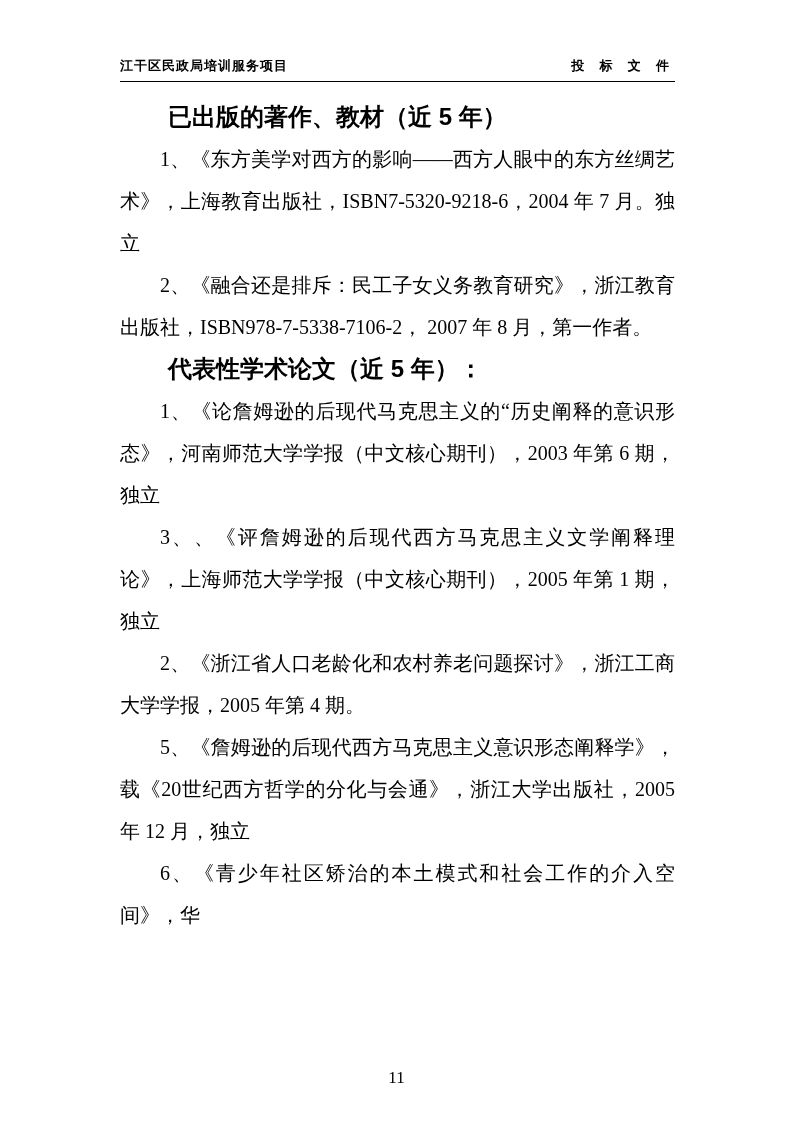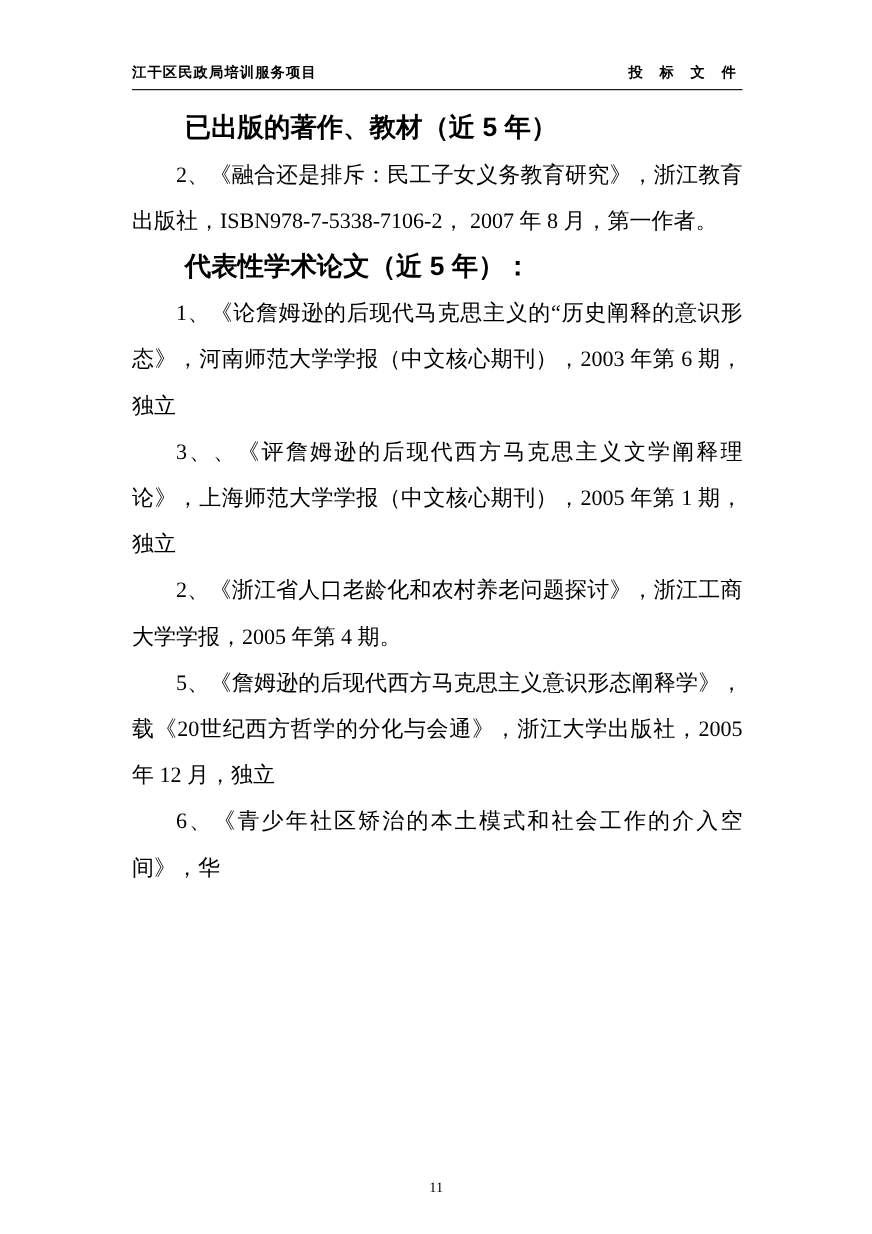--- a/index.html
+++ b/index.html
@@ -49,35 +49,36 @@
     font-weight: bold;
     font-family: "Liberation Sans", "DejaVu Sans", sans-serif;
     font-size: 24px;
   }
   .page-footer {
     position: absolute;
     left: 0;
     right: 0;
     bottom: 34px;
     text-align: center;
-    font-size: 13px;
+    font-size: 17px;
   }
 </style>
 </head>
 <body>
 
 <div class="page">
 
   <header class="page-header">
     <span class="hdr-left">江干区民政局培训服务项目</span>
     <span class="hdr-right">投 标 文 件</span>
   </header>
 
   <main class="page-body">
     <p class="heading">已出版的著作、教材（近 5 年）</p>
+    <p class="body">1、《东方美学对西方的影响——西方人眼中的东方丝绸艺术》，上海教育出版社，ISBN7-5320-9218-6，2004 年 7 月。独立</p>
     <p class="body">2、《融合还是排斥：民工子女义务教育研究》，浙江教育出版社，ISBN978-7-5338-7106-2， 2007 年 8 月，第一作者。</p>
     <p class="heading">代表性学术论文（近 5 年）：</p>
     <p class="body">1、《论詹姆逊的后现代马克思主义的“历史阐释的意识形态》，河南师范大学学报（中文核心期刊），2003 年第 6 期，独立</p>
     <p class="body">3、、《评詹姆逊的后现代西方马克思主义文学阐释理论》，上海师范大学学报（中文核心期刊），2005 年第 1 期，独立</p>
     <p class="body">2、《浙江省人口老龄化和农村养老问题探讨》，浙江工商大学学报，2005 年第 4 期。</p>
     <p class="body">5、《詹姆逊的后现代西方马克思主义意识形态阐释学》，载《20世纪西方哲学的分化与会通》，浙江大学出版社，2005 年 12 月，独立</p>
     <p class="body">6、《青少年社区矫治的本土模式和社会工作的介入空间》，华</p>
   </main>
 
   <footer class="page-footer">

